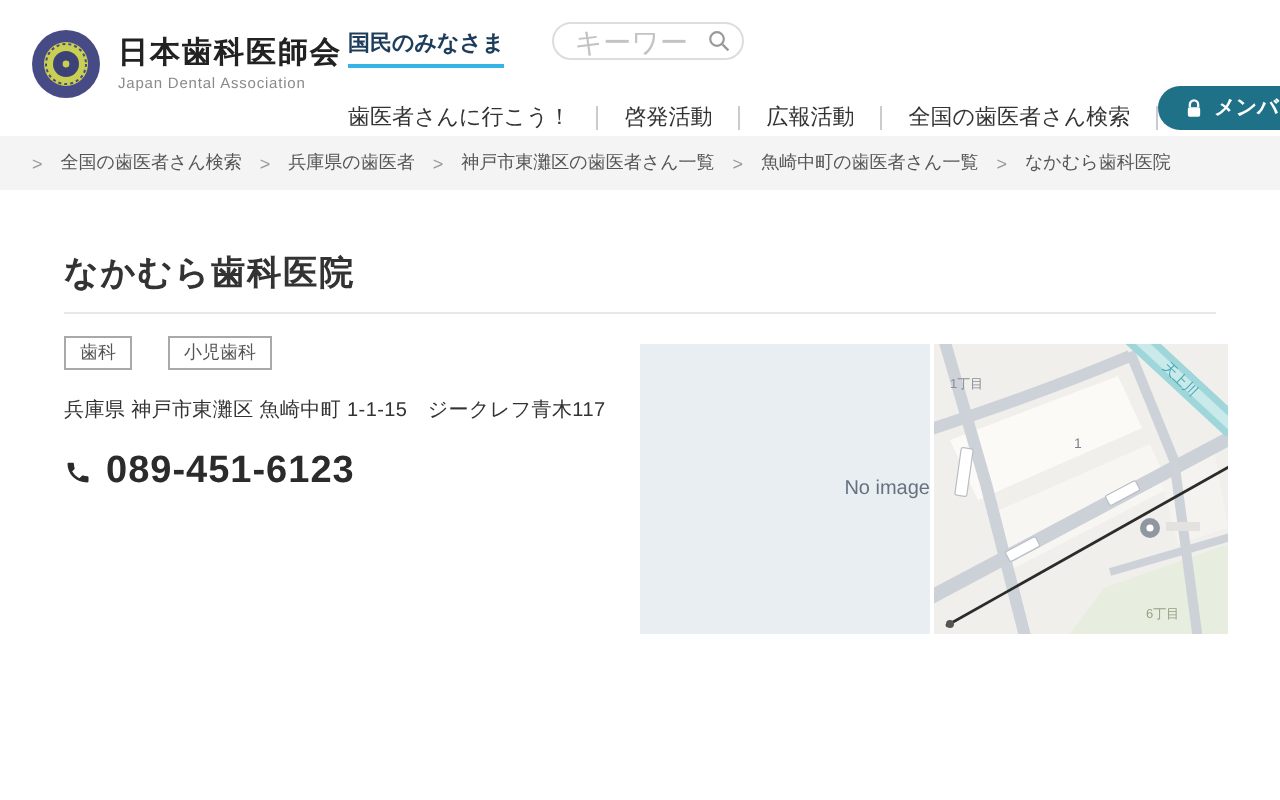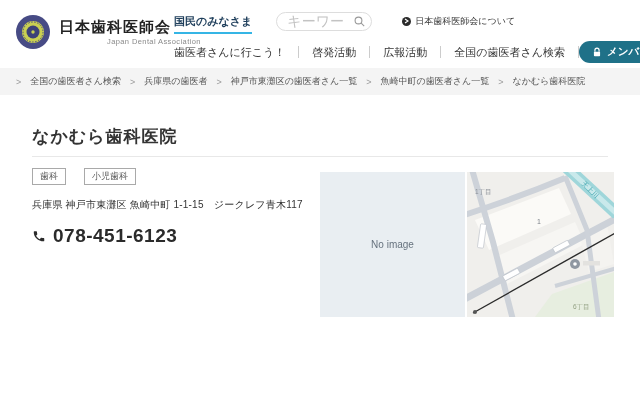--- a/index.html
+++ b/index.html
@@ -5,35 +5,35 @@
   * { margin:0; padding:0; box-sizing:border-box; }
   html,body { background:#fff; }
   body { font-family:"Liberation Sans","DejaVu Sans",sans-serif; color:#333; }
   .page { position:relative; width:640px; height:400px; background:#fff; overflow:hidden; }
 
   
   .site-header { position:absolute; top:0; left:0; width:640px; height:68px; background:#fff; }
   .logo { position:absolute; left:14px; top:13px; display:flex; align-items:center; gap:7px; cursor:pointer; }
   .emblem { width:38px; height:38px; flex:0 0 auto; }
   .logo-title { font-size:15px; font-weight:700; color:#222; letter-spacing:1px; line-height:1.2; }
-  .logo-sub { font-size:7.5px; color:#8a8a8a; letter-spacing:.4px; margin-top:1px;margin-left:48px; }
+  .logo-sub { font-size:7.5px; color:#8a8a8a; letter-spacing:.4px; margin-top:1px; }
 
   .header-right { position:absolute; left:174px; right:16px; top:9px; }
   .header-row1 { display:flex; align-items:center; height:24px; }
   .tab { position:relative; font-size:11px; font-weight:700; color:#1d3d5a; cursor:pointer; white-space:nowrap; }
   .tab + .tab { margin-left:26px; color:#333; }
   .tab.active::after { content:""; position:absolute; left:0; right:0; bottom:-5px; height:2px; background:var(--tab_underline,#35b5e5); }
   .search { position:relative; margin-left:24px; }
   .search input { width:96px; height:19px; border:1px solid #ddd; border-radius:10px; padding:0 22px 0 10px; font-size:14px; color:#555; outline:none; background:#fff; }
   .search input::placeholder { color:#c3c3c3; }
   .search .search-icon { position:absolute; right:7px; top:4px; }
   .util { display:flex; align-items:center; gap:4px; margin-left:30px; font-size:9px; color:#333; cursor:pointer; white-space:nowrap; }
   .dot-arrow { width:9px; height:9px; border-radius:50%; background:#2b2b2b; display:flex; align-items:center; justify-content:center; }
 
-  .header-row2 { display:flex; align-items:center; height:26px; margin-top:6px;font-family:Liberation Serif, serif; }
+  .header-row2 { display:flex; align-items:flex-end; height:26px; margin-top:6px;font-family:Liberation Serif, serif; }
   .nav-item { font-size:11px; color:#333; padding:0 13px; border-right:1px solid #ccc; cursor:pointer; white-space:nowrap; line-height:12px; }
   .nav-item:first-child { padding-left:0; }
   .nav-item:last-of-type { border-right:none; }
   .members-btn { margin-left:auto; display:flex; align-items:center; gap:5px; background:var(--accent_teal,#1f7188); color:#fff; font-size:10.5px; font-weight:700; height:22px; padding:0 13px; border-radius:12px; cursor:pointer; white-space:nowrap; }
 
   
   .breadcrumb { position:absolute; top:68px; left:0; width:640px; height:27px; background:#f4f4f4; display:flex; align-items:center; padding-left:16px; gap:9px; font-size:9px; color:#555; white-space:nowrap; }
   .crumb { cursor:pointer; }
   .crumb-sep { color:#999; cursor:default; }
 
@@ -41,21 +41,21 @@
   .page-title { position:absolute; left:32px; top:125px; font-size:17px; font-weight:700; color:#333; letter-spacing:1px; }
   .title-divider { position:absolute; left:32px; top:156px; width:576px; border:none; border-top:1px solid #e8e8e8; }
 
   .info-col { position:absolute; left:32px; top:168px; width:275px; }
   .tags { display:flex; gap:18px; }
   .tag { border:1px solid #a9a9a9; background:#fff; color:#555; font-size:9px; padding:2px 7px; line-height:1.2; }
   .address { margin-top:13px; font-size:10px; color:#333; letter-spacing:.2px; }
   .phone { margin-top:13px; display:flex; align-items:center; gap:7px; }
   .phone-number { font-size:19px; font-weight:700; color:#2b2b2b; letter-spacing:.5px; }
 
-  .noimage { position:absolute; left:320px; top:172px; width:145px; height:145px; background:#e9eef2; display:flex; align-items:center; justify-content:center; }
+  .noimage { position:absolute; left:320px; top:172px; width:145px; height:145px; background:#e9eef2; display:flex; align-items:center; justify-content:flex-end; }
   .noimage span { font-size:10px; color:#66727e; }
 
   .map-box { position:absolute; left:467px; top:172px; width:147px; height:145px; overflow:hidden; cursor:grab; }
 </style>
 </head>
 <body>
 
 <div class="page">
 
   <header class="site-header">
@@ -76,28 +76,20 @@
     <div class="header-right">
       <div class="header-row1">
         <a class="tab active">国民のみなさま</a>
         <div class="search">
           <input placeholder="キーワード検索" style="">
           <svg class="search-icon" width="11" height="11" viewBox="0 0 11 11">
             <circle cx="4.5" cy="4.5" r="3.4" fill="none" stroke="#999" stroke-width="1.1"></circle>
             <line x1="7.2" y1="7.2" x2="10.2" y2="10.2" stroke="#999" stroke-width="1.1"></line>
           </svg>
         </div>
-        <a class="util">
-          <span class="dot-arrow">
-            <svg width="5" height="6" viewBox="0 0 5 6">
-                <polyline points="1,1 4,3 1,5" fill="none" stroke="#fff" stroke-width="1.2"></polyline>
-              </svg>
-          </span>
-          <span>日本歯科医師会について</span>
-        </a>
 
       </div>
 
       <div class="header-row2">
         <a class="nav-item">歯医者さんに行こう！</a>
         <a class="nav-item">啓発活動</a>
         <a class="nav-item">広報活動</a>
         <a class="nav-item">全国の歯医者さん検索</a>
         <a class="members-btn">
           <svg width="10" height="11" viewBox="0 0 12 13">
@@ -129,21 +121,21 @@
   <div class="info-col">
     <div class="tags">
       <span class="tag">歯科</span>
       <span class="tag">小児歯科</span>
     </div>
     <div class="address">兵庫県 神戸市東灘区 魚崎中町 1-1-15　ジークレフ青木117</div>
     <div class="phone">
       <svg width="14" height="14" viewBox="0 0 24 24">
         <path fill="#2b2b2b" d="M6.6 10.8c1.4 2.8 3.8 5.2 6.6 6.6l2.2-2.2c.3-.3.7-.4 1-.2 1.1.4 2.3.6 3.6.6.6 0 1 .4 1 1V20c0 .6-.4 1-1 1C10.1 21 3 13.9 3 5c0-.6.4-1 1-1h3.5c.6 0 1 .4 1 1 0 1.3.2 2.5.6 3.6.1.3 0 .7-.2 1l-2.3 2.2z"></path>
       </svg>
-      <span class="phone-number">078-451-6123</span>
+      <span class="phone-number">089-451-6123</span>
     </div>
   </div>
 
   <div class="noimage">
     <span>No image</span>
   </div>
 
   <div class="map-box">
     <svg width="147" height="145" viewBox="0 0 147 145">
       <rect width="147" height="145" fill="#f0efec"></rect>

